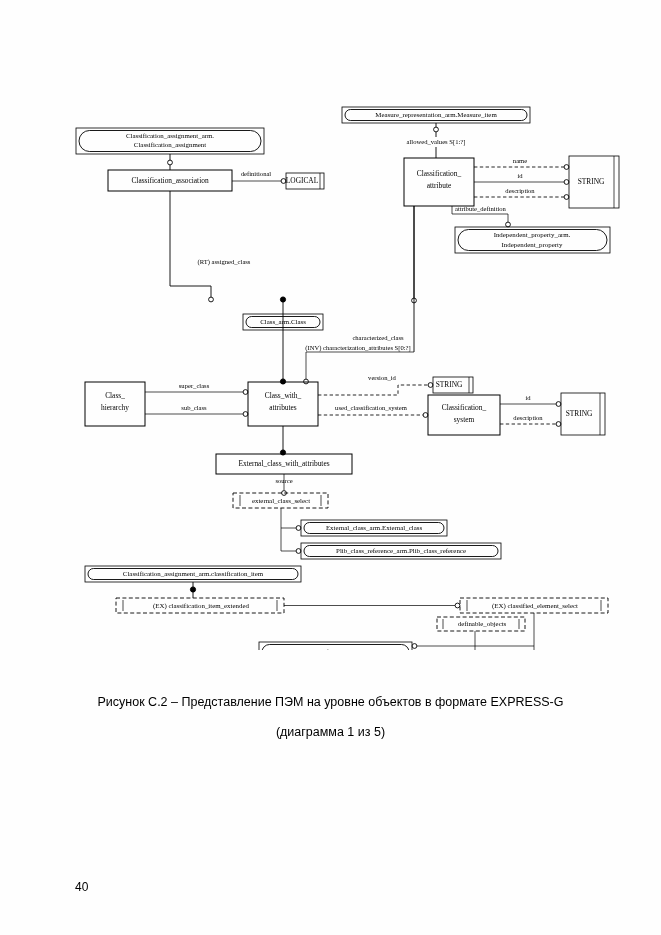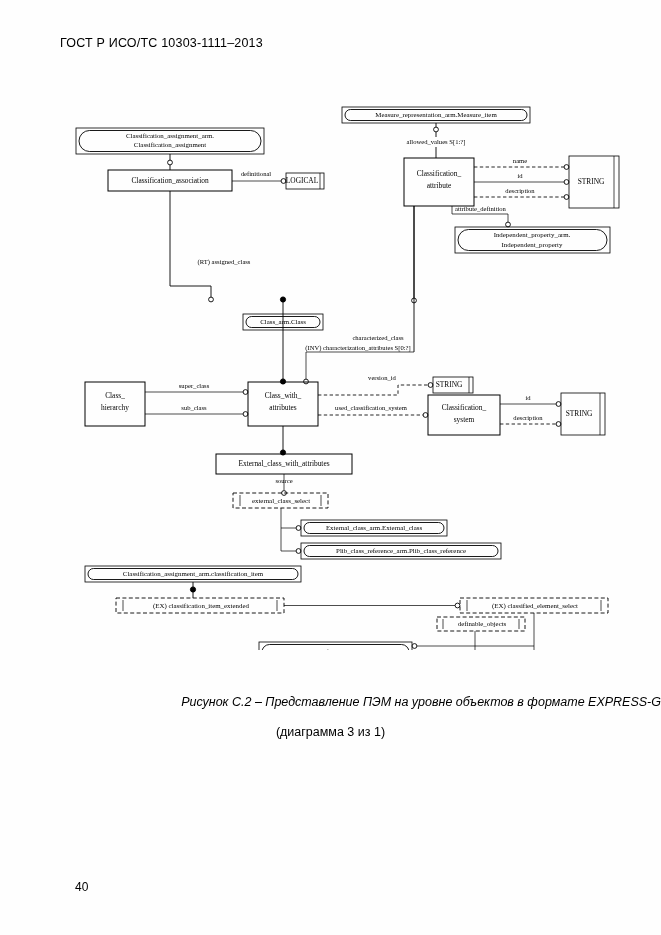--- a/index.html
+++ b/index.html
@@ -35,23 +35,22 @@
     left: 60px;
     top: 880px;
     font-size: 12px;
     margin-left: 15px;
   }
   .fig-caption-1 {
     position: absolute;
     left: 0;
     top: 695px;
     width: 661px;
-    text-align: right;
+    text-align: center;
     font-size: 12.5px;
-    font-style: italic;
   }
   .fig-caption-2 {
     position: absolute;
     left: 0;
     top: 725px;
     width: 661px;
     text-align: center;
     font-size: 12.5px;
   }
 
@@ -140,21 +139,20 @@
     fill: #000;
     stroke: #000;
     stroke-width: 0.9;
   }
 </style>
 </head>
 <body>
 
 <div class="page">
 
-  <div class="doc-header">ГОСТ Р ИСО/ТС 10303-1111–2013</div>
 
   <div class="diagram">
     <svg width="661" height="560" viewBox="0 0 661 560" xmlns="http://www.w3.org/2000/svg">
 
       <g>
         <rect class="box-thin" x="342" y="17" width="188" height="16"></rect>
         <rect class="rbox" x="345" y="19.5" width="182" height="11" rx="5.5" ry="5.5"></rect>
         <text class="enode-sm" x="436" y="25.5">Measure_representation_arm.Measure_item</text>
       </g>
 
@@ -407,17 +405,17 @@
       </g>
       <circle class="circ-o" cx="441.5" cy="616" r="2.4"></circle>
       <circle class="circ-o" cx="441.5" cy="628" r="2.4"></circle>
       <polyline class="ln-thin" points="444,616 475,616 475,608"></polyline>
       <polyline class="ln-thin" points="444,628 534,628"></polyline>
 
     </svg>
   </div>
 
   <div class="fig-caption-1">Рисунок  С.2 – Представление ПЭМ на уровне объектов в формате EXPRESS-G</div>
-  <div class="fig-caption-2">(диаграмма 3 из 1)</div>
+  <div class="fig-caption-2">(диаграмма 1 из 5)</div>
 
   <div class="page-number">40</div>
 
 </div>
 
 </body></html>

